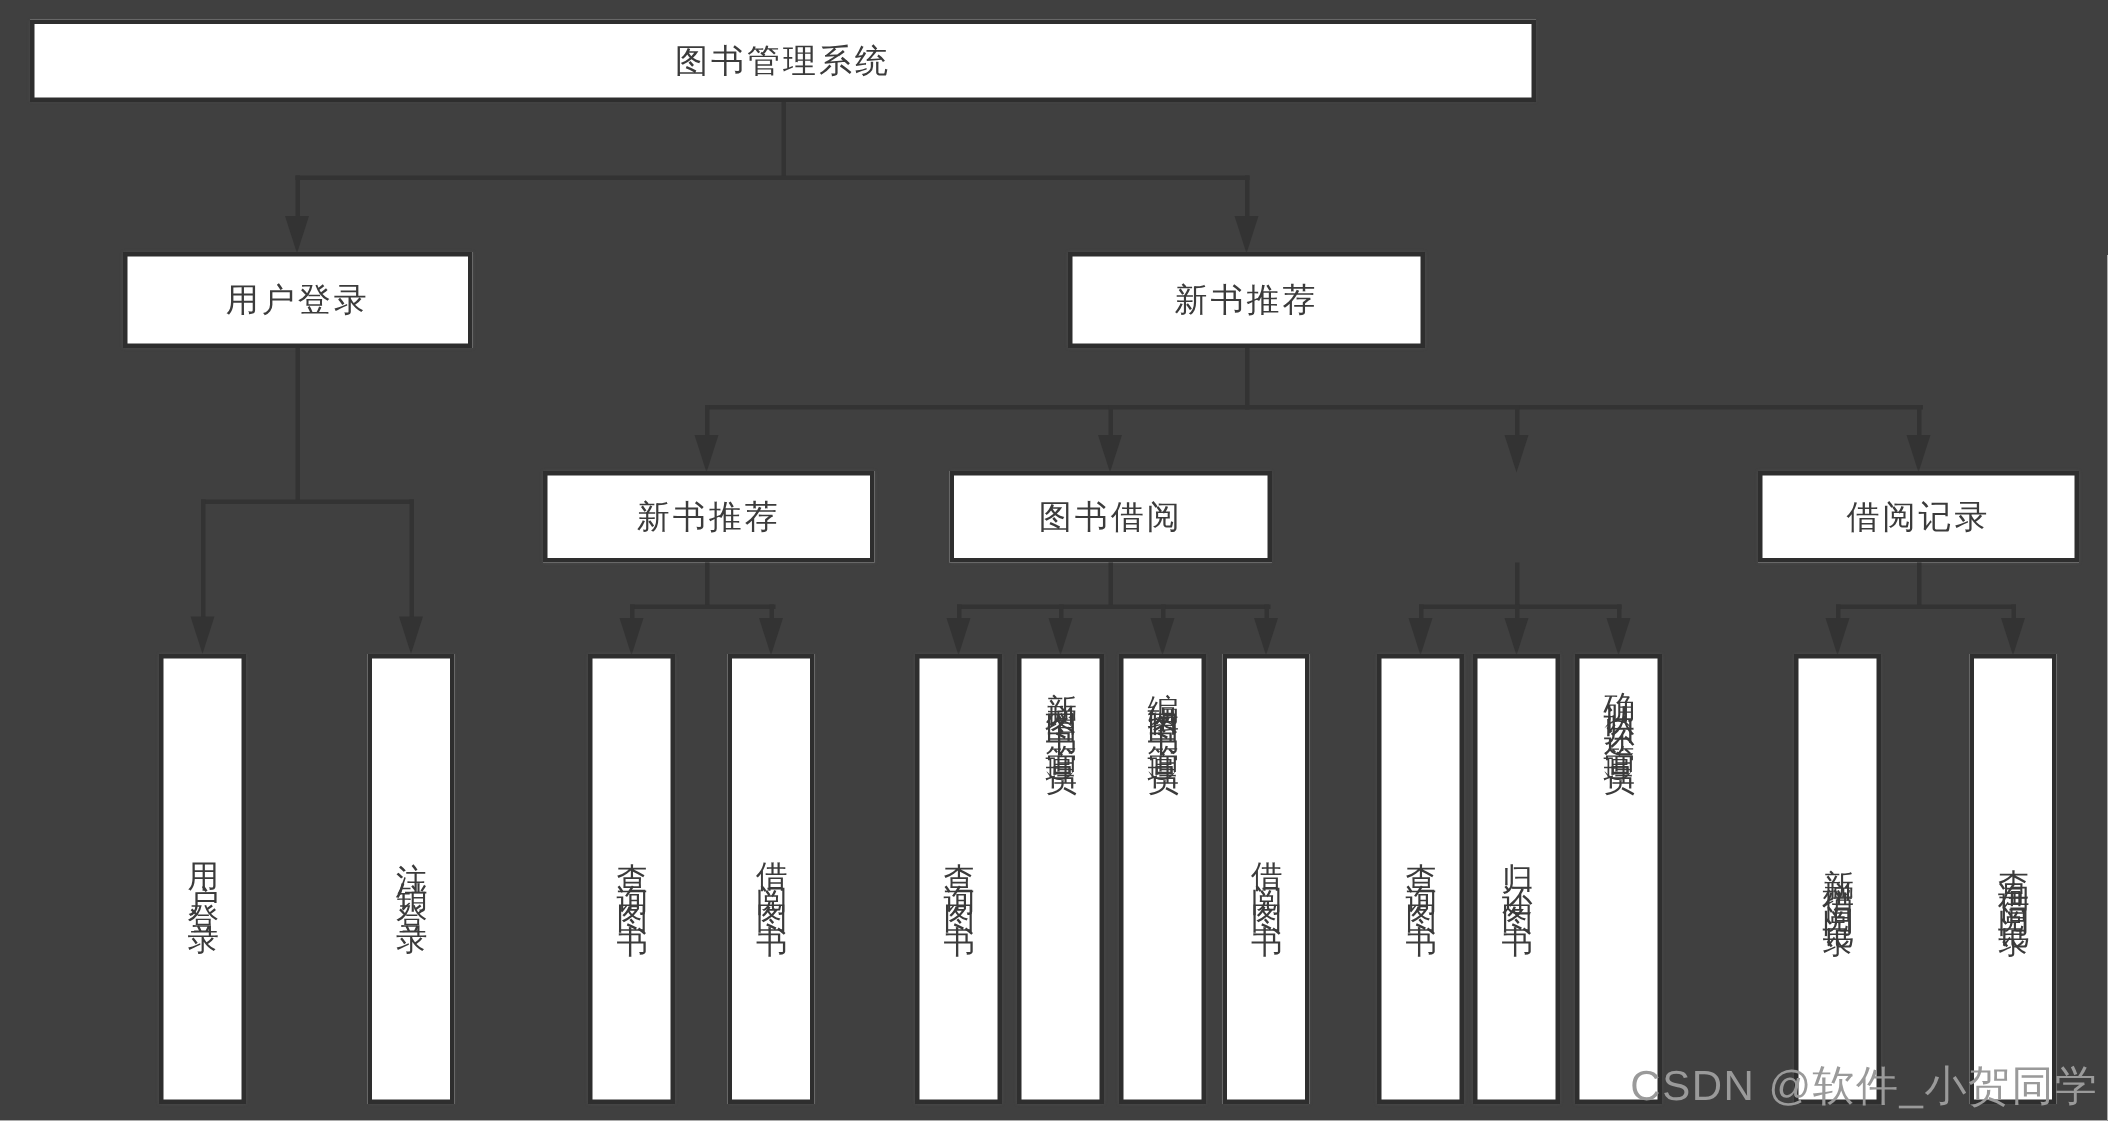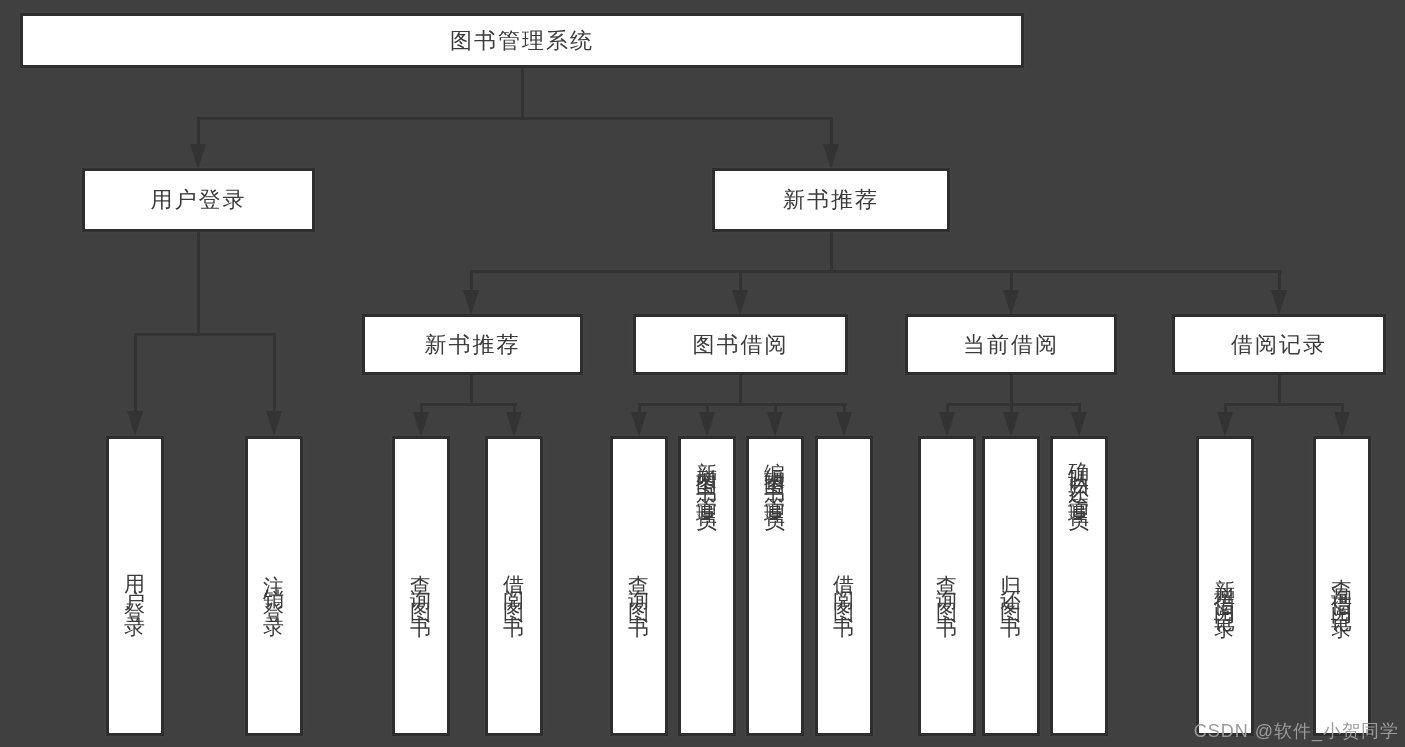--- a/index.html
+++ b/index.html
@@ -68,21 +68,21 @@
     height: 0;
     border-left: 8px solid transparent;
     border-right: 8px solid transparent;
     border-top: 25px solid #333333;
   }
   
   .watermark {
     position: absolute;
     right: 6px;
     bottom: 4px;
-    font-size: 18px;
+    font-size: 28px;
     color: #9a9a9a;
     letter-spacing: 1px;
     z-index: 20;
   }
 </style>
 </head>
 <body>
 
 <div class="canvas">
 
@@ -121,23 +121,20 @@
   <div class="arrow" style="left:732px; top:290px;"></div>
   <div class="arrow" style="left:1003px; top:290px;"></div>
   <div class="arrow" style="left:1271px; top:290px;"></div>
 
   <div class="hbox" style="left:633px; top:314px; width:215px; height:61px;">
     <span>图书借阅</span>
   </div>
   <div class="hbox" style="left:362px; top:314px; width:221px; height:61px;">
     <span>新书推荐</span>
   </div>
-  <div class="hbox" style="left:905px; top:314px; width:212px; height:61px;">
-    <span>当前借阅</span>
-  </div>
   <div class="hbox" style="left:1172px; top:314px; width:214px; height:61px;">
     <span>借阅记录</span>
   </div>
 
   <div class="vline" style="left:470px; top:375px; height:31px;"></div>
   <div class="hline" style="left:420px; top:403px; width:97px;"></div>
   <div class="vline" style="left:420px; top:403px; height:11px;"></div>
   <div class="vline" style="left:513px; top:403px; height:11px;"></div>
   <div class="arrow" style="left:413px; top:412px;"></div>
   <div class="arrow" style="left:506px; top:412px;"></div>

